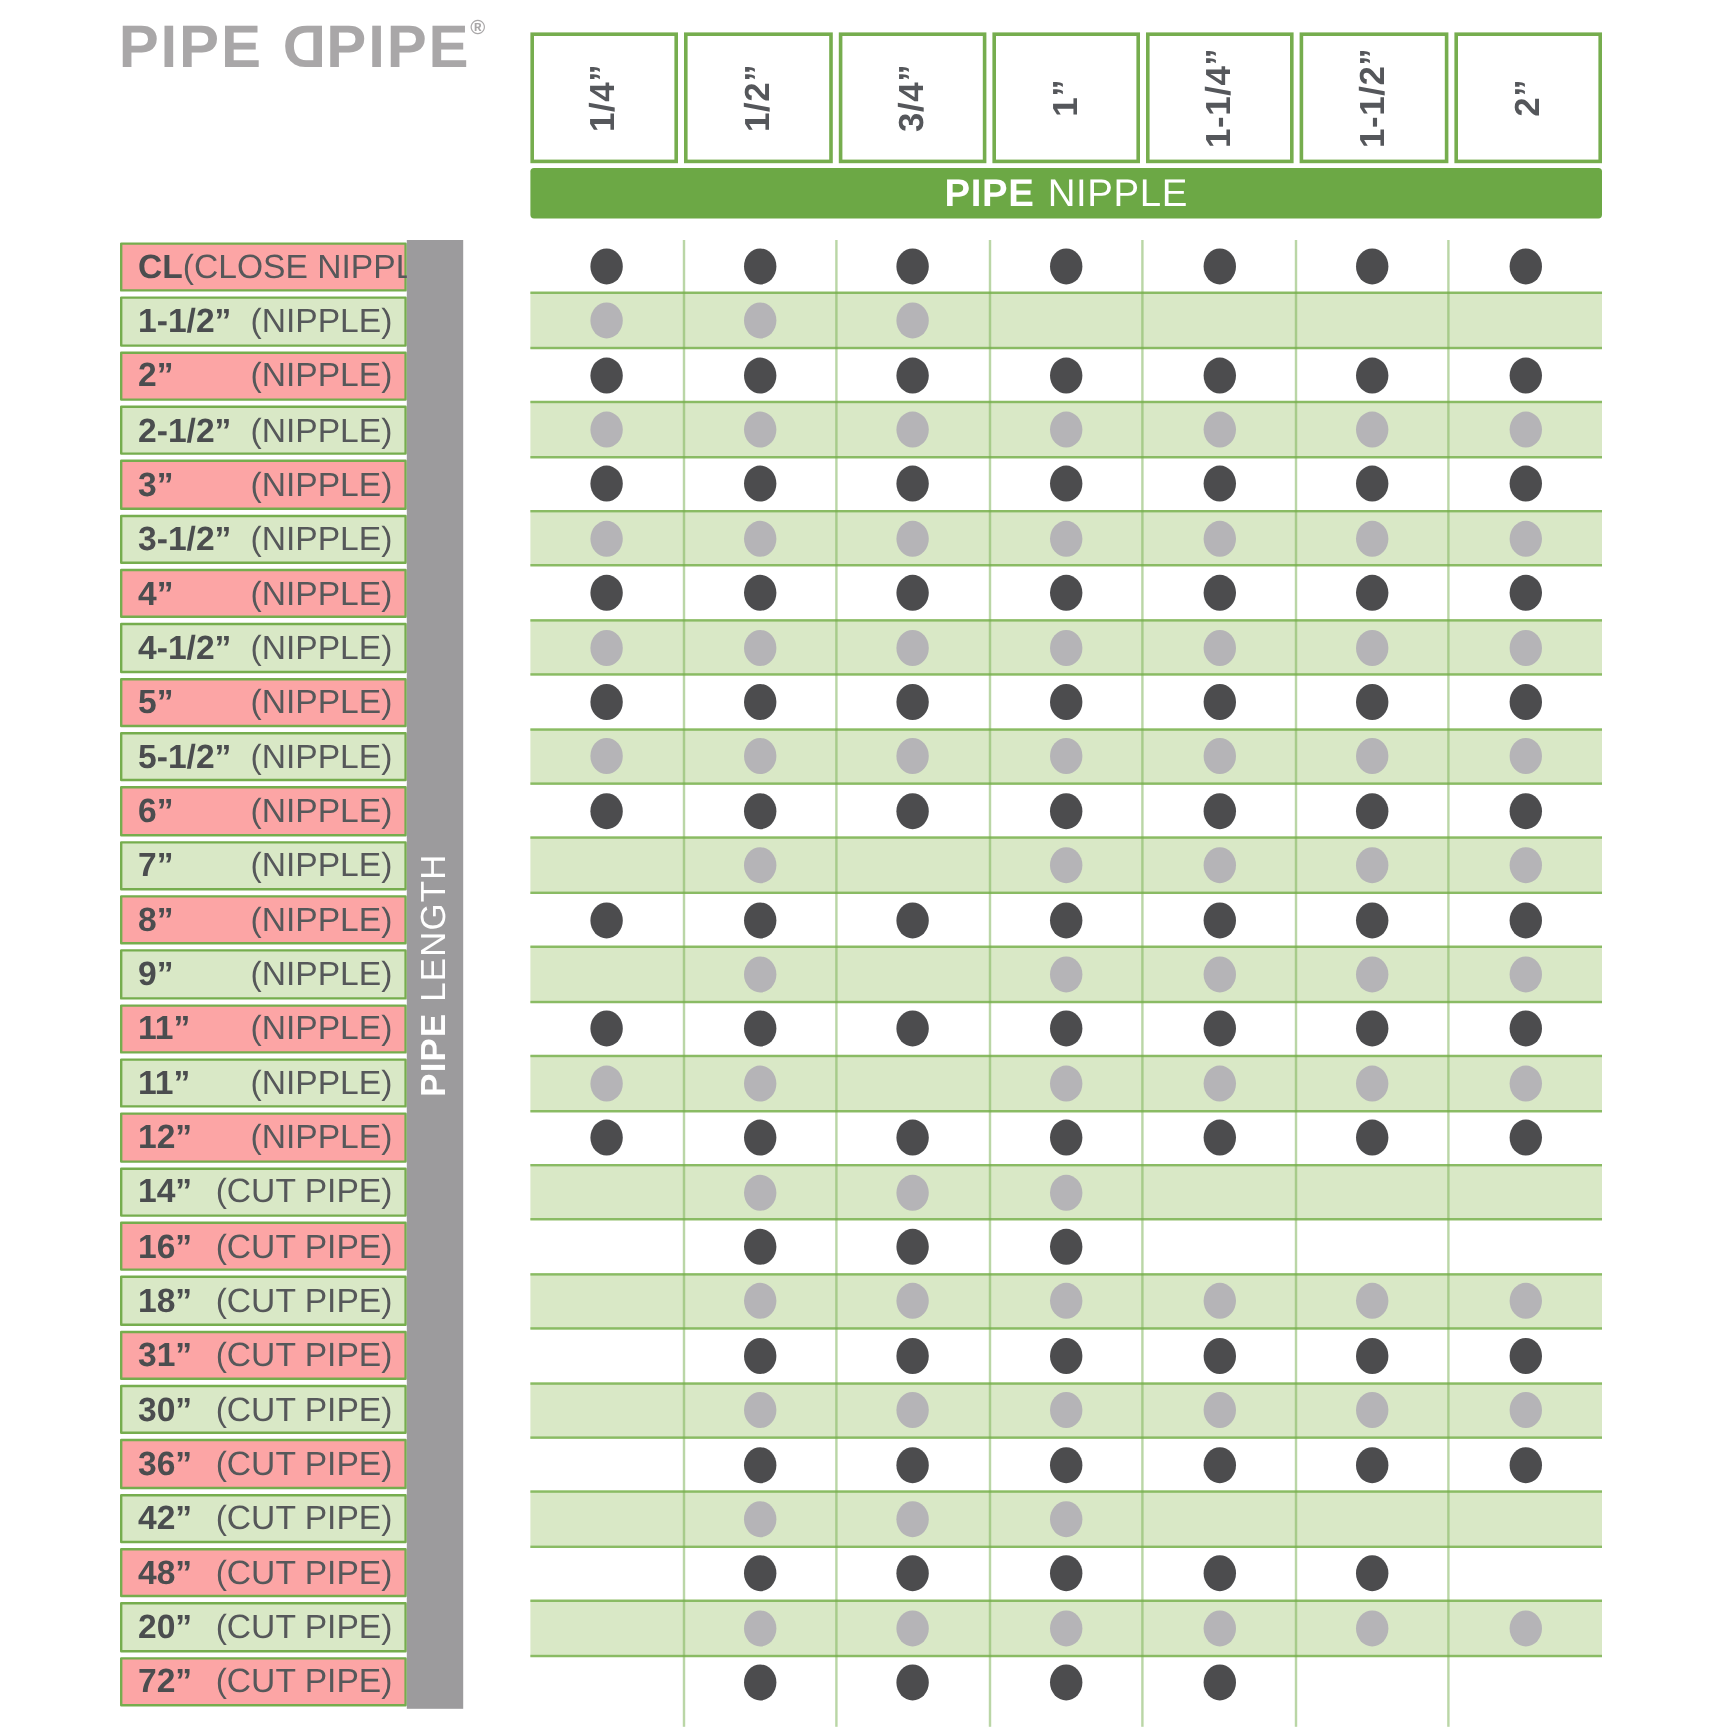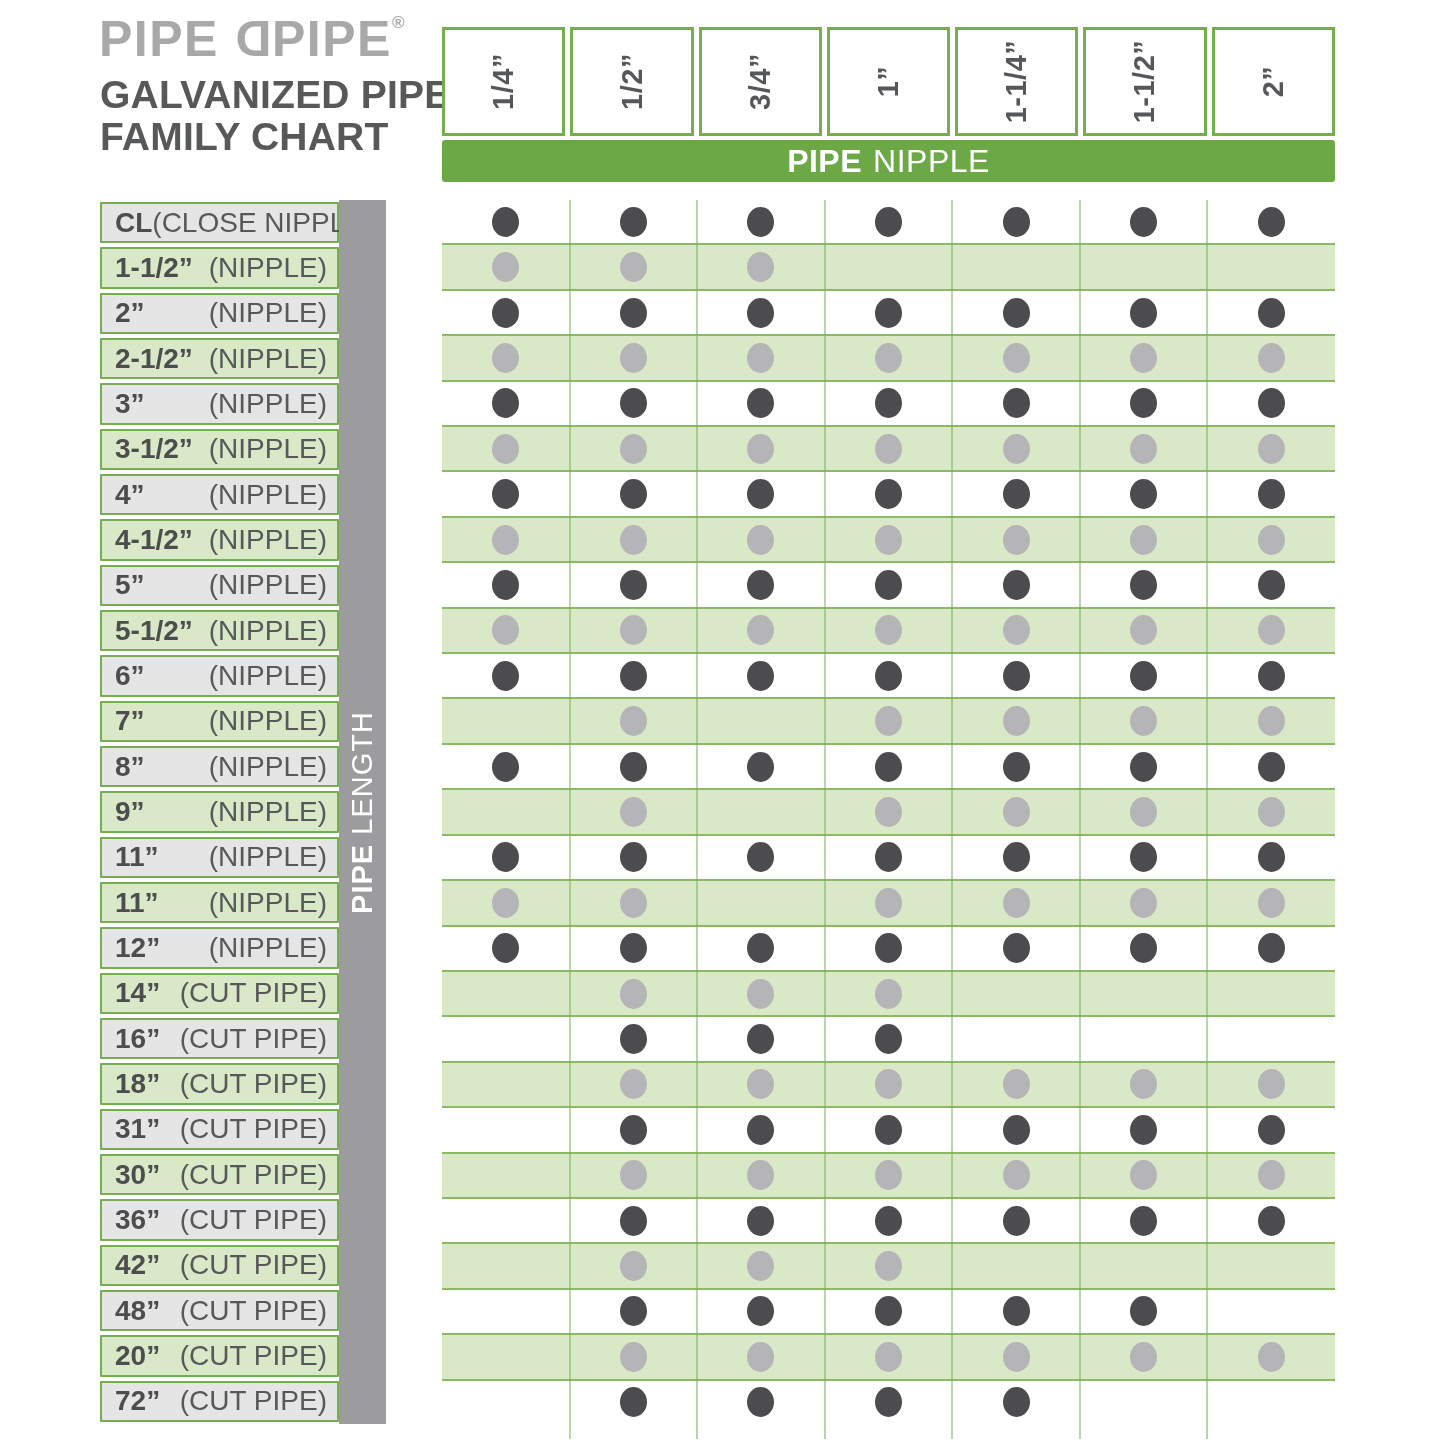--- a/index.html
+++ b/index.html
@@ -25,21 +25,21 @@
   
   .nominal-bar{position:absolute;left:442px;top:140px;width:893px;height:42px;
                background:#6ca845;border-radius:3px;display:flex;align-items:center;
                justify-content:center;color:#ffffff;font-size:32px;letter-spacing:0.5px;}
   .nominal-bar .b{font-weight:bold;margin-right:11px;}
 
   
   .labels{position:absolute;left:100px;top:200px;width:239px;height:1224px;
           display:flex;flex-direction:column;}
   .lrow{flex:1;box-sizing:border-box;padding:2px 0;}
-  .lbox{height:100%;box-sizing:border-box;border:2px solid #76ad4e;background:#e5e5e5;
+  .lbox{height:100%;box-sizing:border-box;border:2px solid #76ad4e;background:#fca5a5;
         display:flex;align-items:center;justify-content:space-between;
         padding:0 10px 0 13px;border-radius:1px;}
   .lrow.green .lbox{background:#d9e8c6;}
   .lbox .size{font-weight:bold;font-size:28px;color:#4b4d4f;white-space:nowrap;}
   .lbox .kind{font-size:28px;color:#56585a;white-space:nowrap;}
 
   
   .length-bar{position:absolute;left:339px;top:200px;width:47px;height:1224px;
               background:#9c9b9d;display:flex;align-items:center;justify-content:center;}
   .length-bar .vert{transform:rotate(-90deg);white-space:nowrap;color:#ffffff;
@@ -61,24 +61,20 @@
 </style>
 </head>
 <body>
 
 <div class="page">
 
   <div class="logo">
     <span>PIPE </span><span class="mirror">D</span><span>PIPE</span><sup>®</sup>
   </div>
 
-  <div class="titles">
-    <div>GALVANIZED PIPE</div>
-    <div>FAMILY CHART</div>
-  </div>
 
   <div class="col-headers" id="col-headers">
       <div class="cell">
         <span>1/4”</span>
       </div>
       <div class="cell">
         <span>1/2”</span>
       </div>
       <div class="cell">
         <span>3/4”</span>

